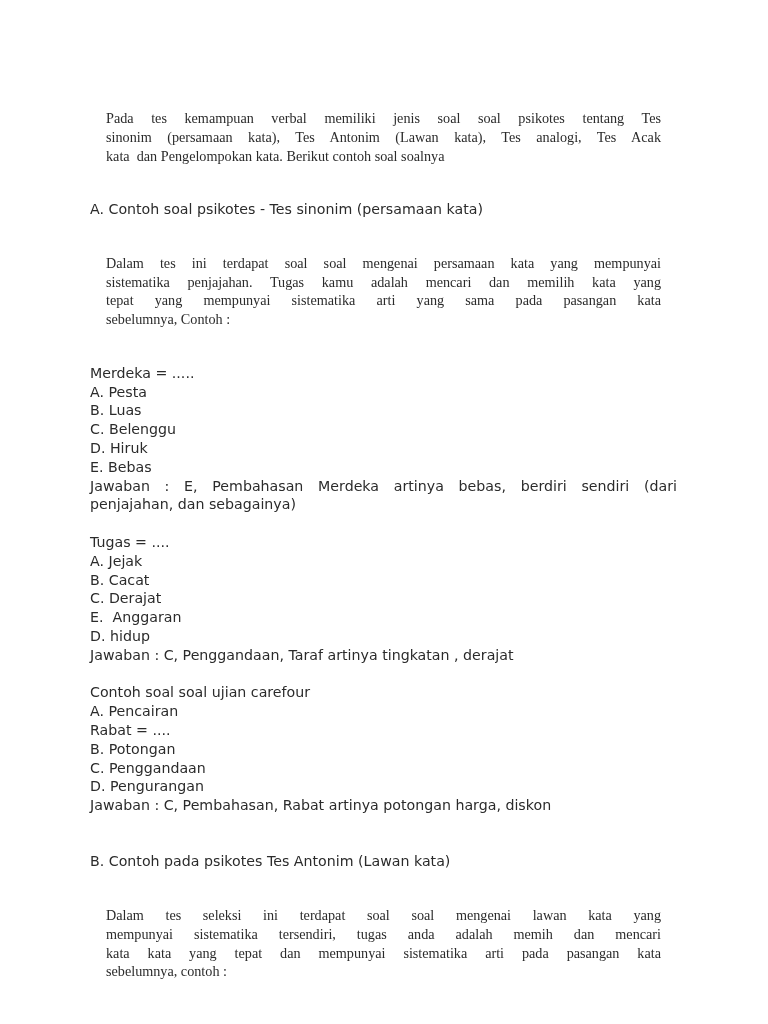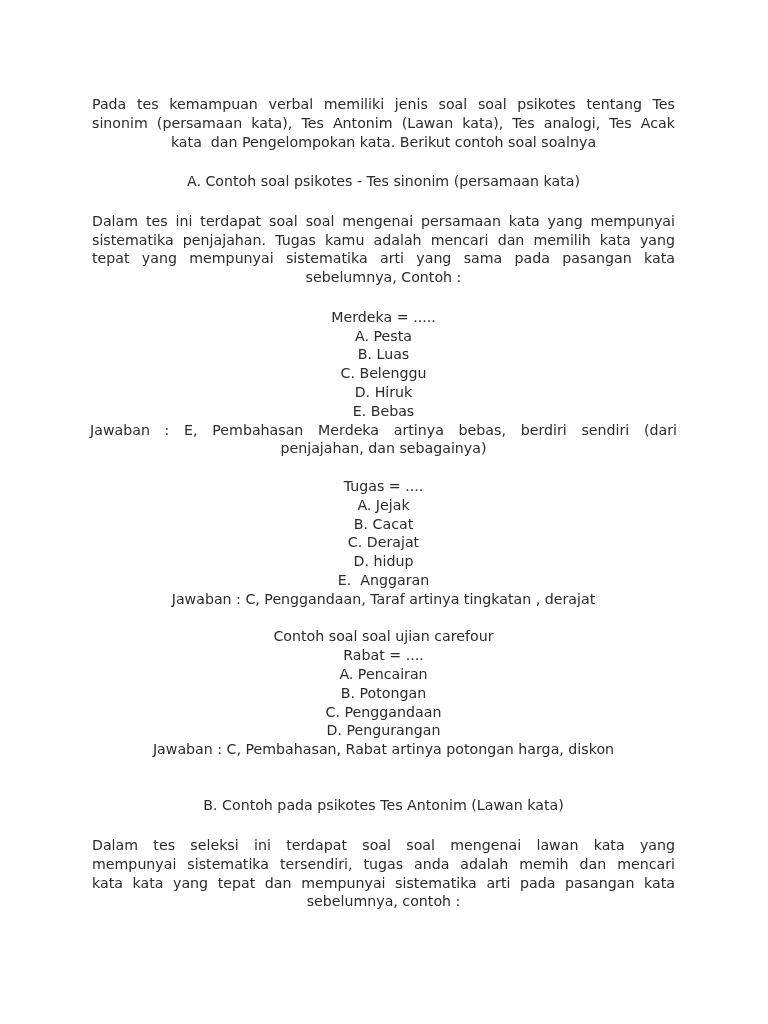--- a/index.html
+++ b/index.html
@@ -18,26 +18,26 @@
       left: 90px;
       top: 93px;
       width: 587px;
       color: #2b2b2b;
       font-family: "DejaVu Sans", sans-serif;
       font-size: 14.2px;
       line-height: 18.8px;
     }
     .para {
       text-align: justify;
-      margin: 2px;
+      margin: 16px;
+      font-family: Liberation Serif, serif;
     }
     .line {
       display: block;
       white-space: pre;
-      text-align: center;
     }
     .gap { height: 18.8px; }
     .justified-last {
       text-align: justify;
       text-align-last: justify;
       display: block;
     }
   </style>
 </head>
 <body>
@@ -76,31 +76,31 @@
     <span class="line">penjajahan, dan sebagainya)</span>
   </div>
 
   <div class="gap"></div>
 
   <div>
     <span class="line">Tugas = ....</span>
     <span class="line">A. Jejak</span>
     <span class="line">B. Cacat</span>
     <span class="line">C. Derajat</span>
+    <span class="line">E.  Anggaran</span>
     <span class="line">D. hidup</span>
-    <span class="line">E.  Anggaran</span>
     <span class="line">Jawaban : C, Penggandaan, Taraf artinya tingkatan , derajat</span>
   </div>
 
   <div class="gap"></div>
 
   <div>
     <span class="line">Contoh soal soal ujian carefour</span>
+    <span class="line">A. Pencairan</span>
     <span class="line">Rabat = ....</span>
-    <span class="line">A. Pencairan</span>
     <span class="line">B. Potongan</span>
     <span class="line">C. Penggandaan</span>
     <span class="line">D. Pengurangan</span>
     <span class="line">Jawaban : C, Pembahasan, Rabat artinya potongan harga, diskon</span>
   </div>
 
   <div class="gap"></div>
   <div class="gap"></div>
 
   <div class="line">B. Contoh pada psikotes Tes Antonim (Lawan kata)</div>

